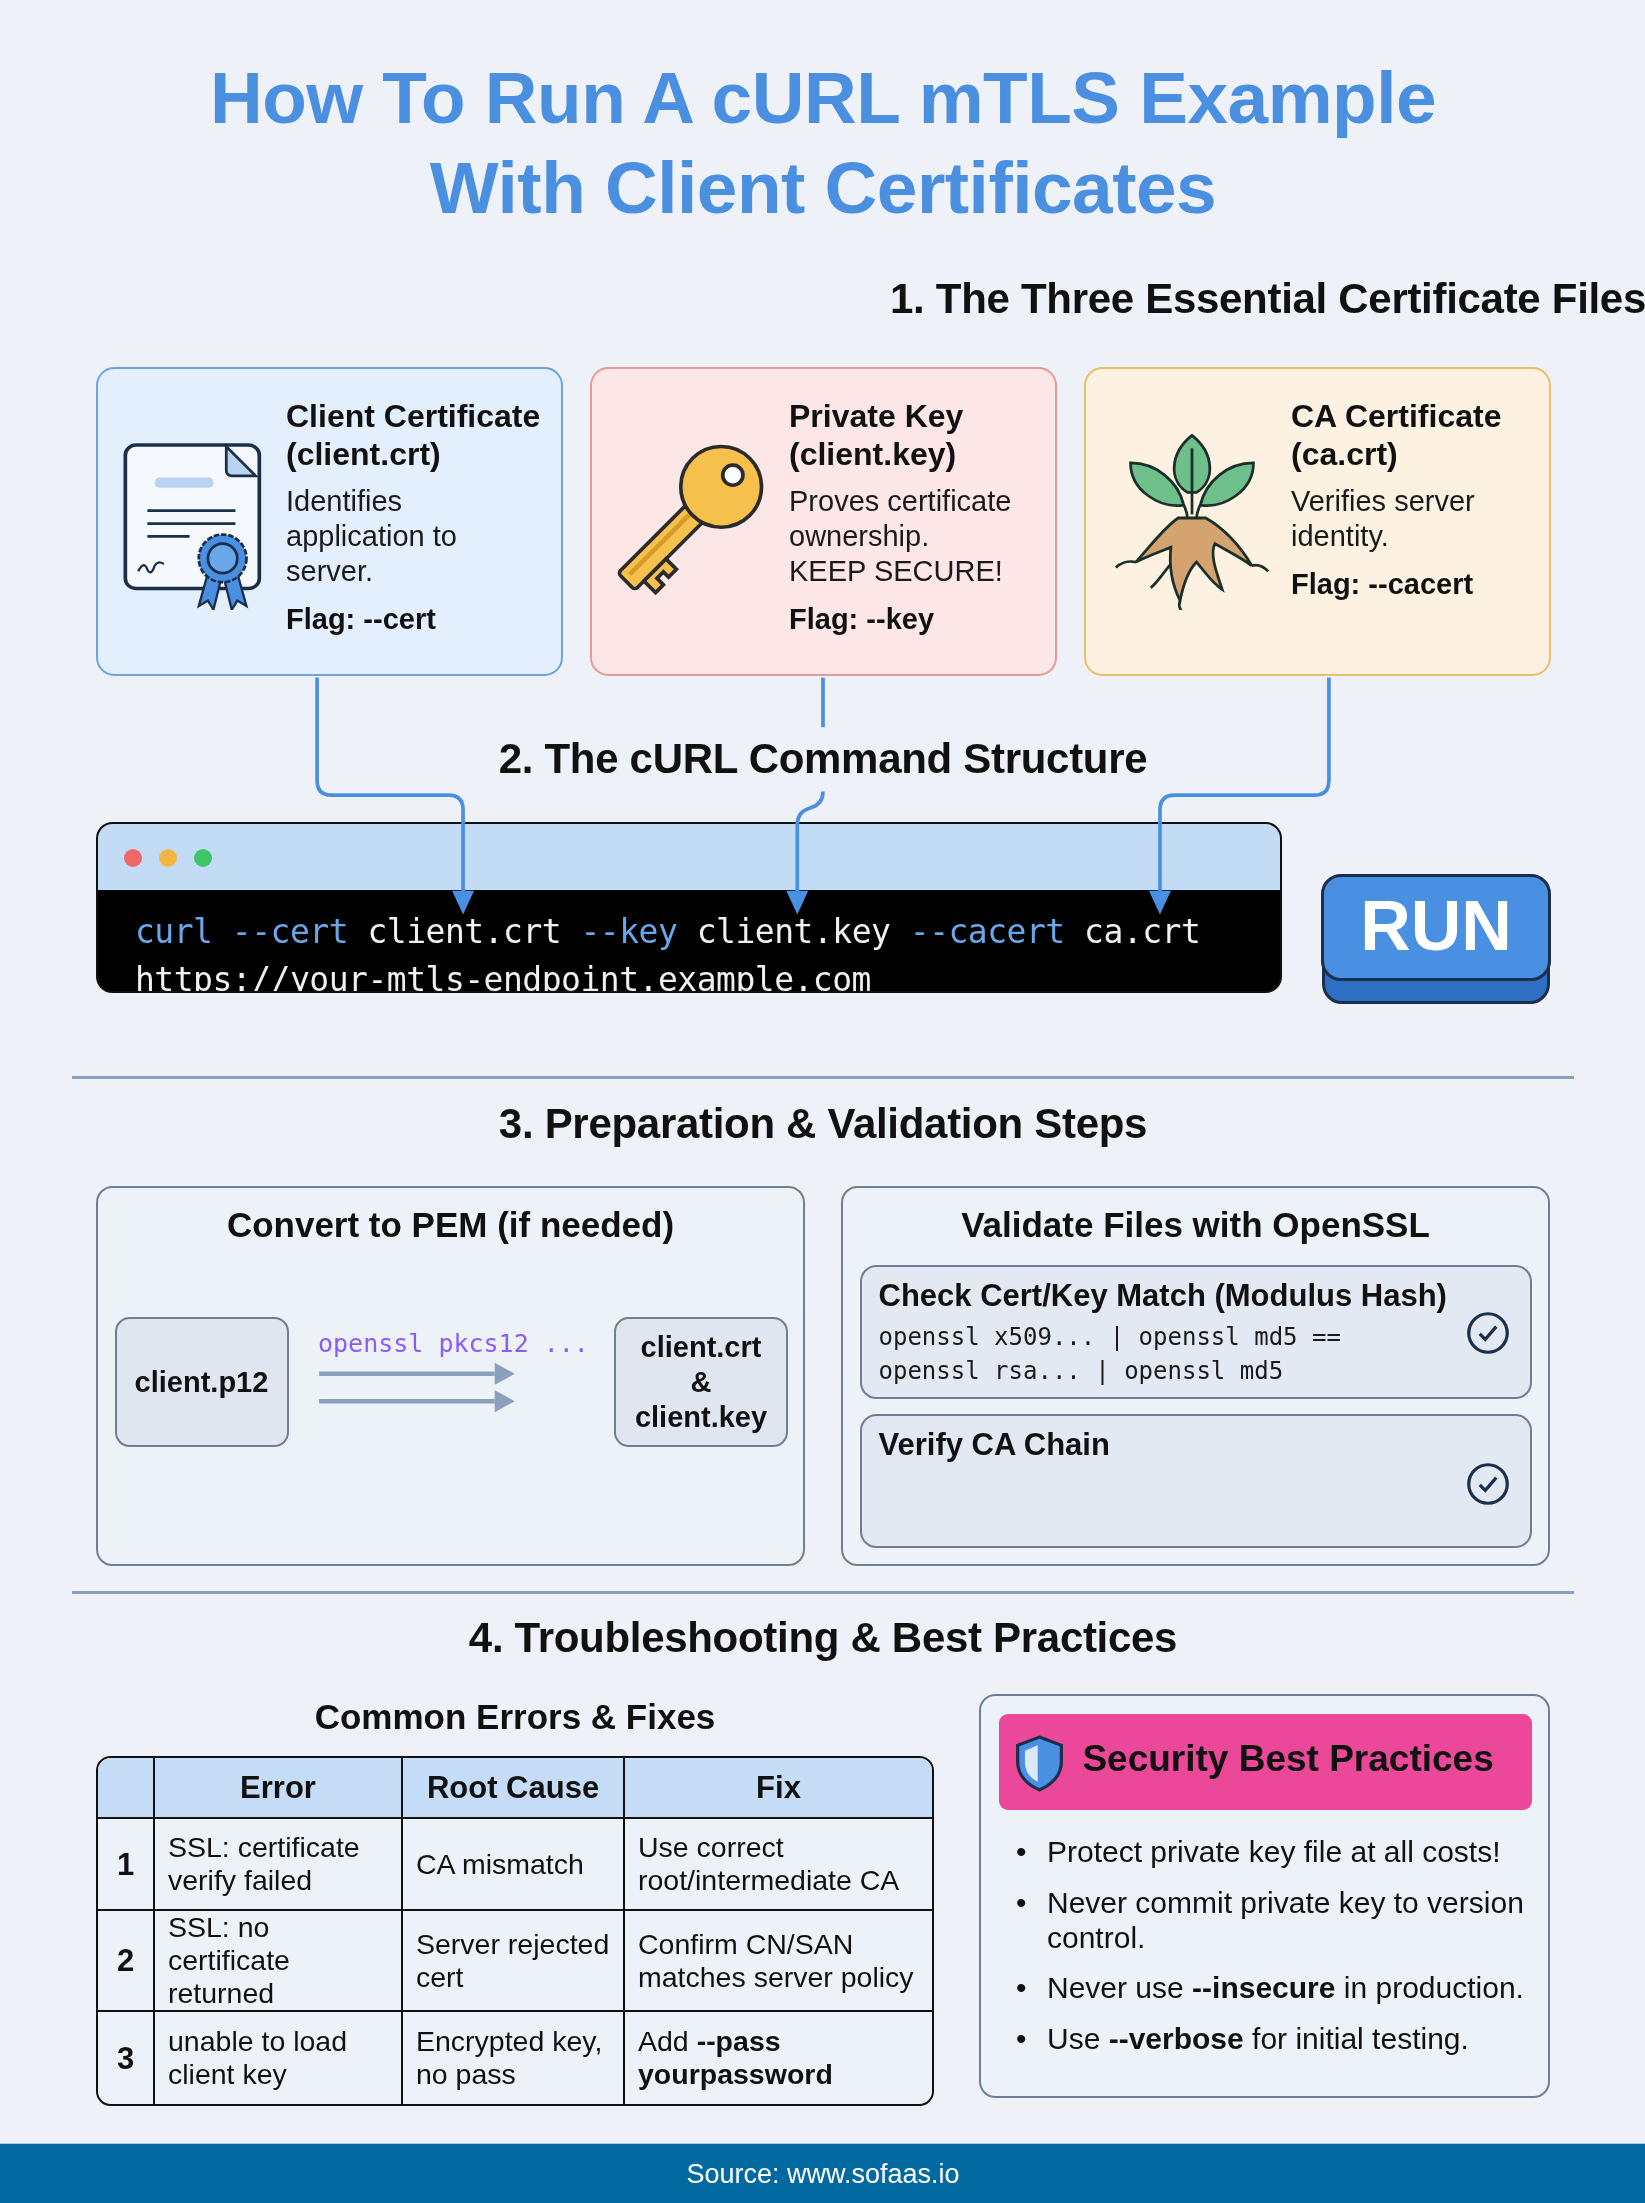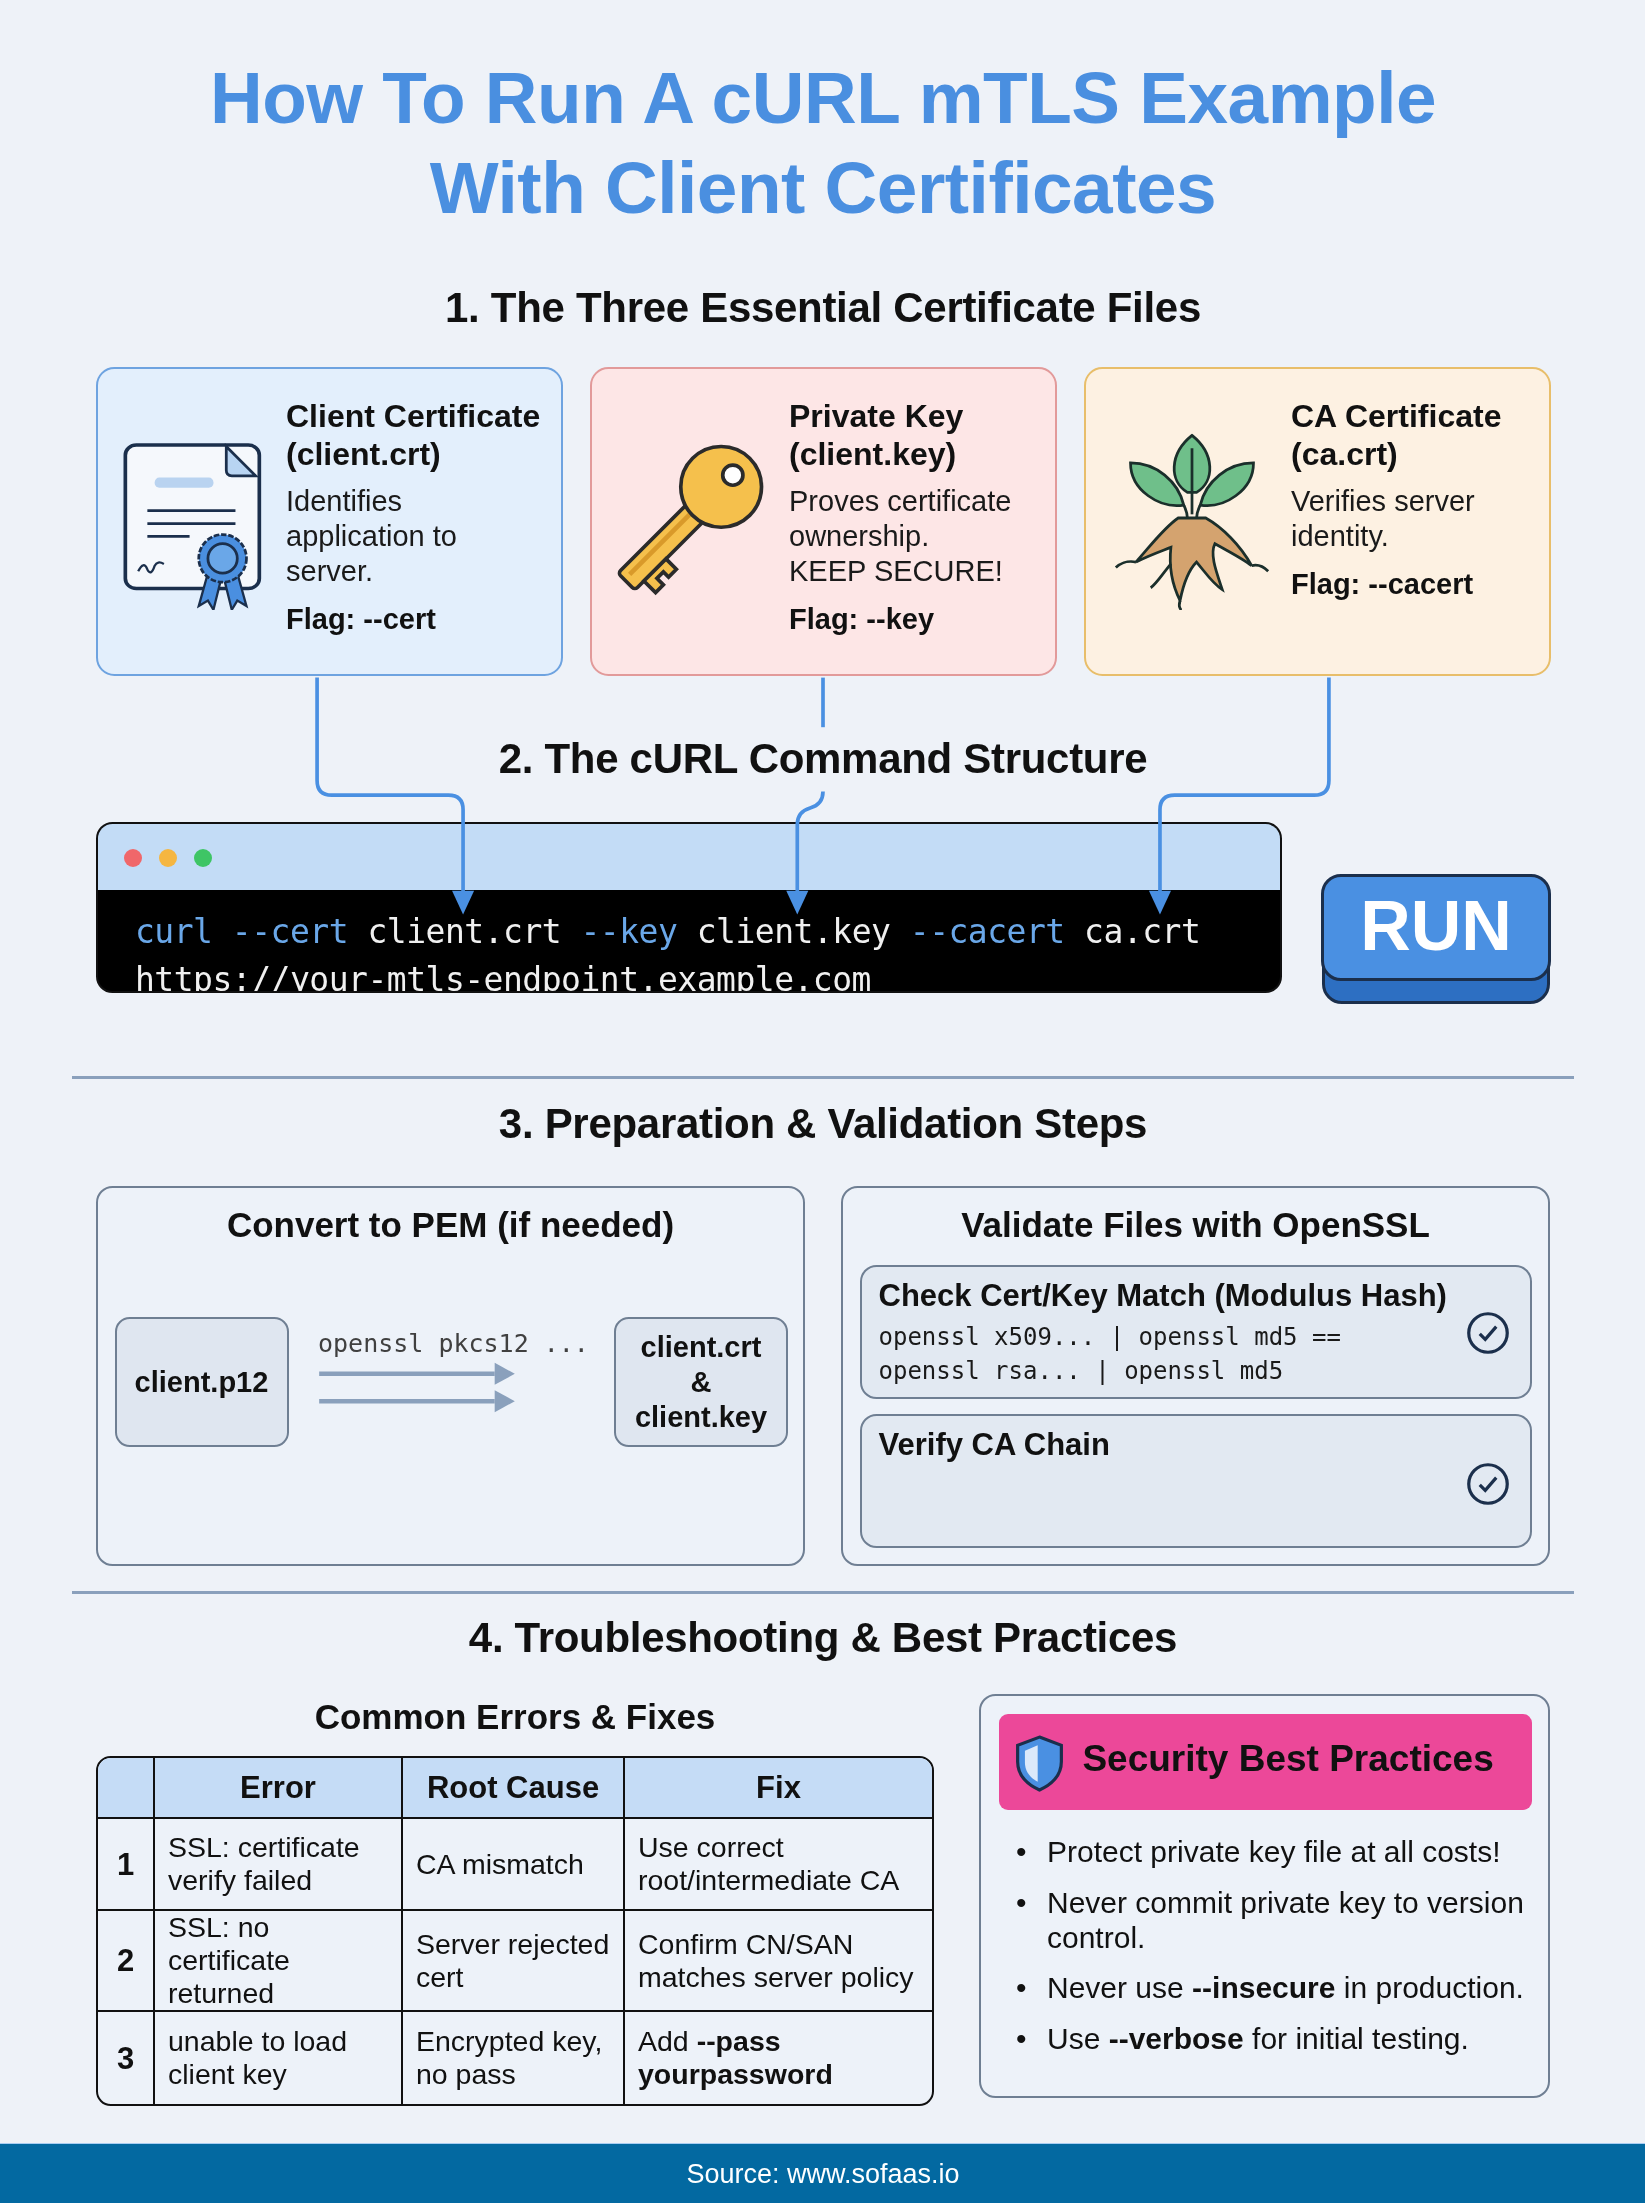--- a/index.html
+++ b/index.html
@@ -133,21 +133,21 @@
   }
 </style>
 </head>
 <body>
 
 <div class="main-title">
   <div>How To Run A cURL mTLS Example</div>
   <div>With Client Certificates</div>
 </div>
 
-<div class="section-heading" style="top:284px;">1. The Three Essential Certificate Files</div>
+<div class="section-heading" style="top:275px;text-align:right;">1. The Three Essential Certificate Files</div>
 
 <div class="card cert">
   <svg class="icon" viewBox="0 0 170 200">
     <path d="M12 62 L12 230" fill="none"></path>
     <rect x="8" y="44" width="146" height="170" rx="12" fill="#f5f8fc" stroke="#1b2f4c" stroke-width="4" transform="translate(0,-20) scale(1,0.92)"></rect>
     <path d="M118 22 L150 54 L124 54 Q118 54 118 48 Z" fill="#b8d4f2" stroke="#1b2f4c" stroke-width="3"></path>
     <rect x="40" y="56" width="64" height="11" rx="5" fill="#b9d3f0"></rect>
     <line x1="32" y1="92" x2="128" y2="92" stroke="#1b2f4c" stroke-width="3"></line>
     <line x1="32" y1="106" x2="128" y2="106" stroke="#1b2f4c" stroke-width="3"></line>
     <line x1="32" y1="120" x2="78" y2="120" stroke="#1b2f4c" stroke-width="3"></line>
@@ -257,21 +257,21 @@
 
 <div class="divider" style="top:1076px;"></div>
 
 <div class="section-heading" style="top:1100px;">3. Preparation &amp; Validation Steps</div>
 
 <div class="panel" style="left:96px; top:1186px; width:709px; height:380px;">
   <div class="panel-title" style="top:16.5px;">Convert to PEM (if needed)</div>
   <div class="filebox" style="left:16.5px; top:129px; width:174px; height:130px;">
     <span>client.p12</span>
   </div>
-  <div class="mono abs" style="left:220px; top:141px; font-size:25px; color:#404040;">openssl pkcs12 ...</div>
+  <div class="mono abs" style="left:220px; top:141px; font-size:25px; color:#8b5cf6;">openssl pkcs12 ...</div>
   <svg class="abs" style="left:217px; top:173px; width:204px; height:64px;" viewBox="0 0 222 70">
     <g stroke="#8aa0bc" stroke-width="5">
       <line x1="4" y1="14" x2="196" y2="14"></line>
       <line x1="4" y1="44" x2="196" y2="44"></line>
     </g>
     <path d="M196 2 L218 14 L196 26 Z" fill="#8aa0bc"></path>
     <path d="M196 32 L218 44 L196 56 Z" fill="#8aa0bc"></path>
   </svg>
   <div class="filebox" style="left:516px; top:129px; width:174px; height:130px; flex-direction:column;">
     <span>client.crt</span>

